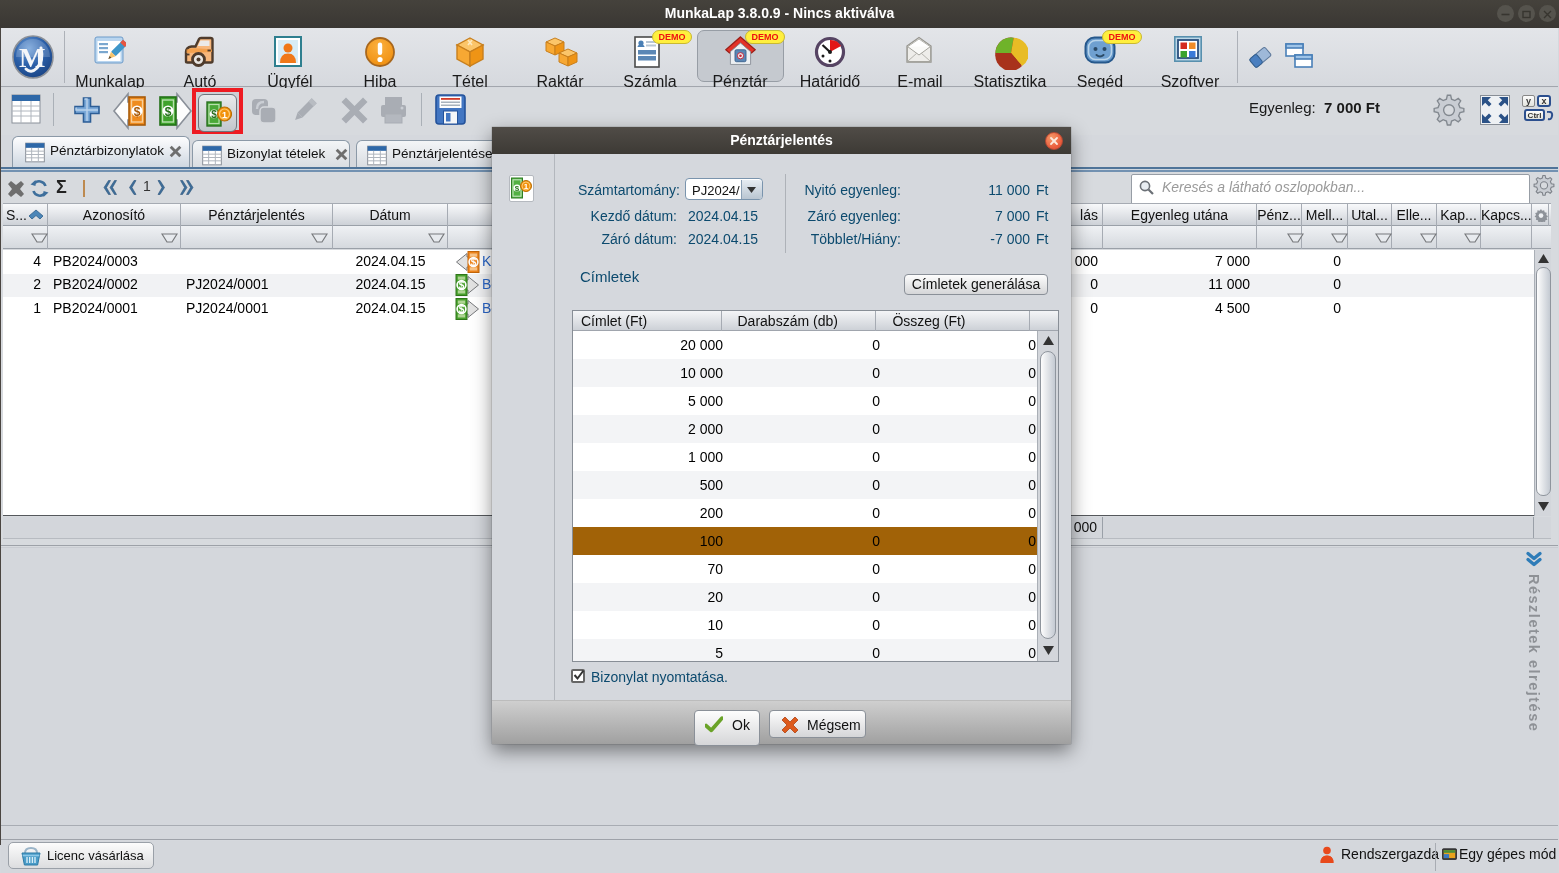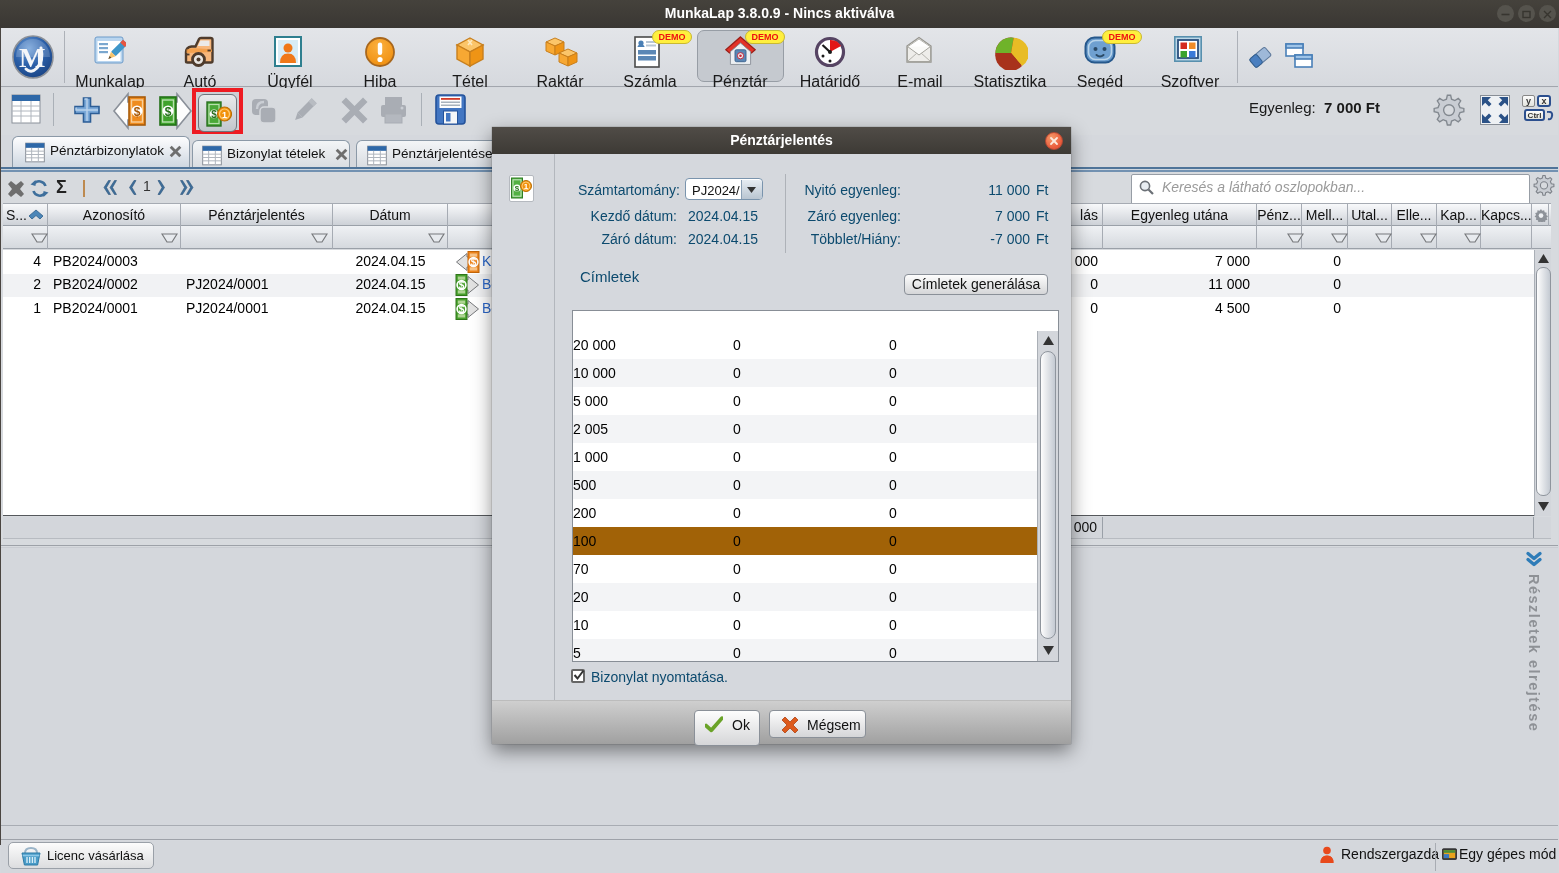--- a/index.html
+++ b/index.html
@@ -44,21 +44,21 @@
 #dlgtitle{position:absolute;left:0;top:0;width:579px;height:27px;background:linear-gradient(#504c47,#3d3a35);color:#fff;font-weight:bold;font-size:14px;text-align:center;line-height:26px}
 #dlgclose{position:absolute;left:553px;top:5px;width:18px;height:18px;border-radius:50%;background:radial-gradient(circle at 35% 30%,#f59a68,#e8593a 70%);border:1px solid #b44a33}
 #dlgstrip{position:absolute;left:0;top:27px;width:63px;height:573px;border-right:1px solid #b3b7bd}
 #dlgfooter{position:absolute;left:0;top:573px;width:579px;height:44px;background:linear-gradient(#cfcfcf,#a0a0a0);border-top:1px solid #bcbcbc}
 .dlbl{position:absolute;font-size:14px;color:#0c4a6e;white-space:nowrap}
 .btn3d{position:absolute;background:linear-gradient(#fdfdfd,#d5d6d8);border:1px solid #8a9098;border-radius:4px;font-size:14px;color:#111;text-align:center}
 #dtable{position:absolute;left:80px;top:183px;width:487px;height:352px;border:1px solid #888e96;background:#fff}
 #dthead{position:absolute;left:0;top:0;width:485px;height:20px;background:linear-gradient(#f4f5f7,#cdd1d7);border-bottom:1px solid #a0a5ad}
 .dth{position:absolute;top:0;height:20px;border-right:1px solid #a6abb3;font-size:14px;color:#111;line-height:20px;padding-left:8px}
 .drow{position:absolute;left:0;width:464px;height:28px;font-size:14px}
-.dcell{position:absolute;top:0;height:28px;line-height:28px;}
+.dcell{position:absolute;top:0;height:28px;line-height:28px;text-align:right}
 #dvscroll{position:absolute;left:464px;top:20px;width:21px;height:330px;background:#d3d6db;border-left:1px solid #aaafb6}
 </style></head>
 <body>
 <div id="titlebar">MunkaLap 3.8.0.9 - Nincs aktiválva
 <div class="winbtn" id="wb1" style="left:1497px"><svg width="17" height="17" viewBox="0 0 17 17">
         <line x1="4.5" y1="8.5" x2="12.5" y2="8.5" stroke="#37352f" stroke-width="1.6"></line>
       </svg></div>
 <div class="winbtn" id="wb2" style="left:1518px"><svg width="17" height="17" viewBox="0 0 17 17">
         <rect x="5" y="5.5" width="7" height="6" fill="none" stroke="#37352f" stroke-width="1.4"></rect>
       </svg></div>
@@ -664,37 +664,42 @@
 <div class="dlbl" style="left:544px;top:55px">Ft</div>
 <div class="dlbl" style="left:309px;top:81px;width:100px;text-align:right">Záró egyenleg:</div>
 <div class="dlbl" style="left:438px;top:81px;width:100px;text-align:right">7 000</div>
 <div class="dlbl" style="left:544px;top:81px">Ft</div>
 <div class="dlbl" style="left:309px;top:104px;width:100px;text-align:right">Többlet/Hiány:</div>
 <div class="dlbl" style="left:438px;top:104px;width:100px;text-align:right">-7 000</div>
 <div class="dlbl" style="left:544px;top:104px">Ft</div>
 <div class="dlbl" style="left:88px;top:141px;font-size:15px">Címletek</div>
 <div class="btn3d" style="left:412px;top:147px;width:144px;height:21px;line-height:19px">Címletek generálása</div>
 <div id="dtable">
+<div id="dthead">
+<div class="dth" style="left:0;width:148.5px">Címlet (Ft)</div>
+<div class="dth" style="left:156.5px;width:146.9px">Darabszám (db)</div>
+<div class="dth" style="left:311.4px;width:145.3px">Összeg (Ft)</div>
+</div>
 <div class="drow" style="top:20px;background:#fff">
         <div class="dcell" style="left:0;width:150px">20 000</div>
         <div class="dcell" style="left:160px;width:147px">0</div>
         <div class="dcell" style="left:316px;width:147px">0</div>
       </div>
 <div class="drow" style="top:48px;background:#f3f4f6">
         <div class="dcell" style="left:0;width:150px">10 000</div>
         <div class="dcell" style="left:160px;width:147px">0</div>
         <div class="dcell" style="left:316px;width:147px">0</div>
       </div>
 <div class="drow" style="top:76px;background:#fff">
         <div class="dcell" style="left:0;width:150px">5 000</div>
         <div class="dcell" style="left:160px;width:147px">0</div>
         <div class="dcell" style="left:316px;width:147px">0</div>
       </div>
 <div class="drow" style="top:104px;background:#f3f4f6">
-        <div class="dcell" style="left:0;width:150px">2 005</div>
+        <div class="dcell" style="left:0;width:150px">2 000</div>
         <div class="dcell" style="left:160px;width:147px">0</div>
         <div class="dcell" style="left:316px;width:147px">0</div>
       </div>
 <div class="drow" style="top:132px;background:#fff">
         <div class="dcell" style="left:0;width:150px">1 000</div>
         <div class="dcell" style="left:160px;width:147px">0</div>
         <div class="dcell" style="left:316px;width:147px">0</div>
       </div>
 <div class="drow" style="top:160px;background:#f3f4f6">
         <div class="dcell" style="left:0;width:150px">500</div>

